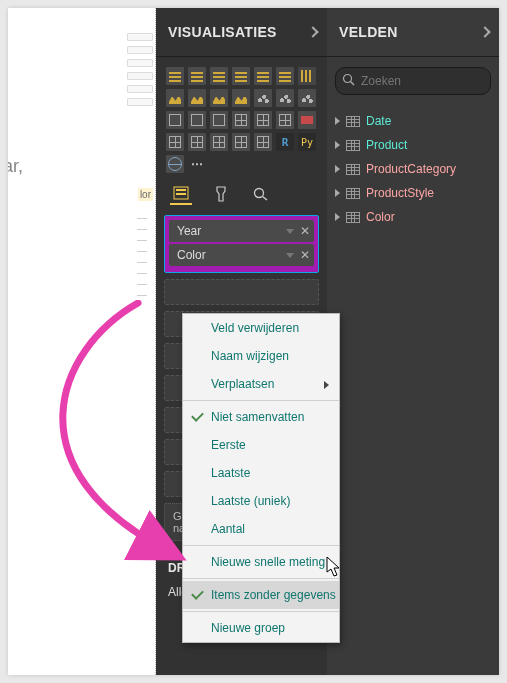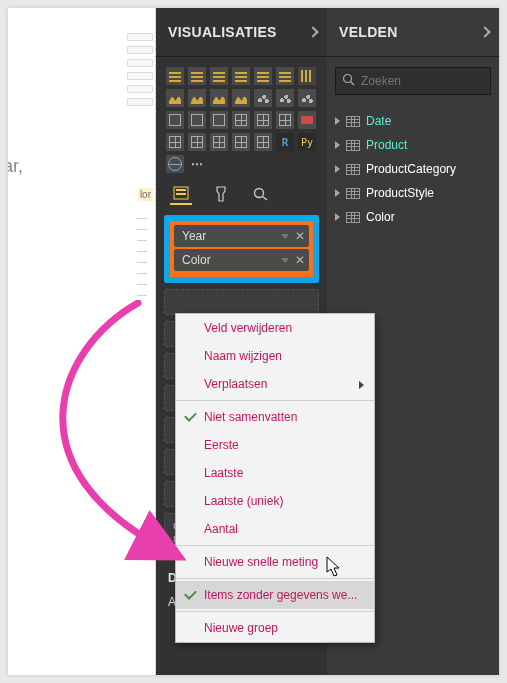--- a/index.html
+++ b/index.html
@@ -163,22 +163,22 @@
   }
   .tab-ico.active { color:#f2c94c; border-bottom:2px solid #f2c94c;}
 
   .section-label {
     padding: 8px 12px 6px 12px;
     font-size: 12px;
     color: #dcdcdc;
   }
   .field-well {
     margin: 0 8px 4px 8px;
-    background: #f97316;
-    border: 6px solid #0ea5e9;
+    background: #a21caf;
+    border: 1px solid #0ea5e9;
     border-radius: 2px;
     padding: 4px;
   }
   .pill {
     background: #4a4a4a;
     border-radius: 2px;
     padding: 4px 4px 4px 8px;
     margin-bottom: 2px;
     display: flex;
     align-items: center;
@@ -225,64 +225,64 @@
     font-size: 12px;
     color: #dcdcdc;
   }
 
   
   .search-box {
     margin: 10px 8px;
     height: 28px;
     border: 1px solid #1a1a1a;
     background: #2f2f2f;
-    border-radius: 0;
+    border-radius: 10px;
     display: flex;
     align-items: center;
     padding: 0 6px;
     gap: 6px;
     color: #aaa;
   }
   .search-box input {
     flex:1; background: transparent; border: none; outline: none;
     color: #ccc; font-size: 12px;
   }
   .tables-list {
     padding: 4px 2px;
   }
   .tbl-row {
     display:flex; align-items:center;
     gap: 6px;
     padding: 5px 6px;
-    color: #ffffff;
+    color: #fca5a5;
     font-size: 12px;
   }
   .tbl-row .tri {
     width:0;height:0;border-top:4px solid transparent;border-bottom:4px solid transparent;border-left:5px solid #aaa;
   }
   .tbl-row .grid-ico {
     width:14px;height:11px;border:1px solid #999;
     background:
       linear-gradient(#999,#999) 0 33%/100% 1px no-repeat,
       linear-gradient(#999,#999) 0 66%/100% 1px no-repeat,
       linear-gradient(#999,#999) 33% 0/1px 100% no-repeat,
       linear-gradient(#999,#999) 66% 0/1px 100% no-repeat;
   }
   .tbl-row.hl { color:#5eead4; }
 
   
   .ctx-menu {
     position: absolute;
-    left: 175px; top: 313px;
-    width: 200px;
+    left: 182px; top: 313px;
+    width: 158px;
     background: #f3f3f3;
     border: 1px solid #bcbcbc;
     box-shadow: 2px 3px 7px rgba(0,0,0,0.35);
     font-size: 12px;
-    color: #be185d;
+    color: #0f766e;
     z-index: 10;
   }
   .ctx-item {
     padding: 7px 10px 7px 28px;
     position: relative;
     white-space: nowrap;
     overflow: hidden;
   }
   .ctx-item.hover {
     background: #d7d7d7;

